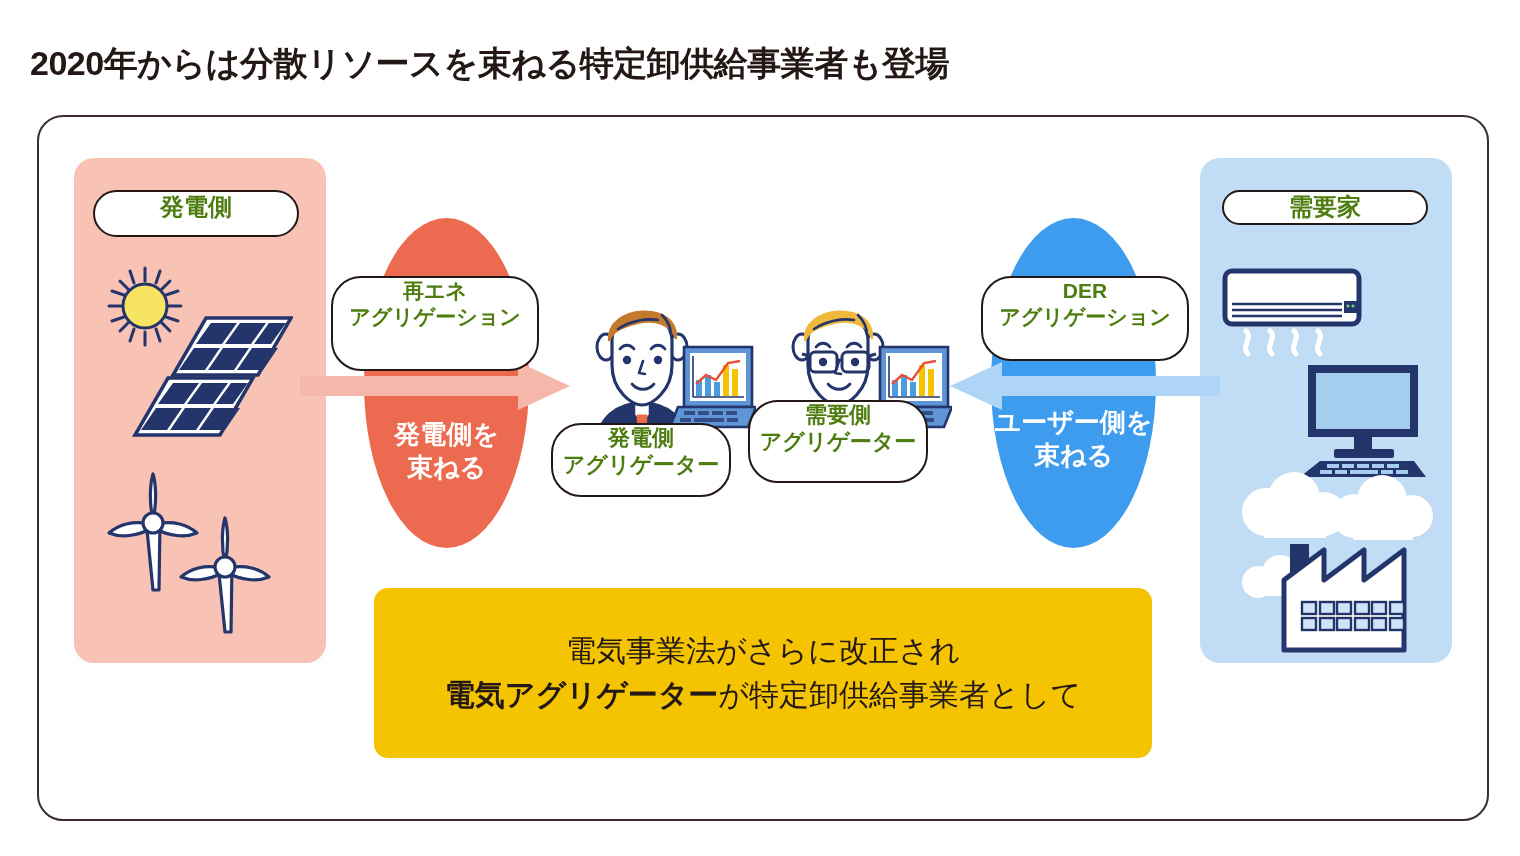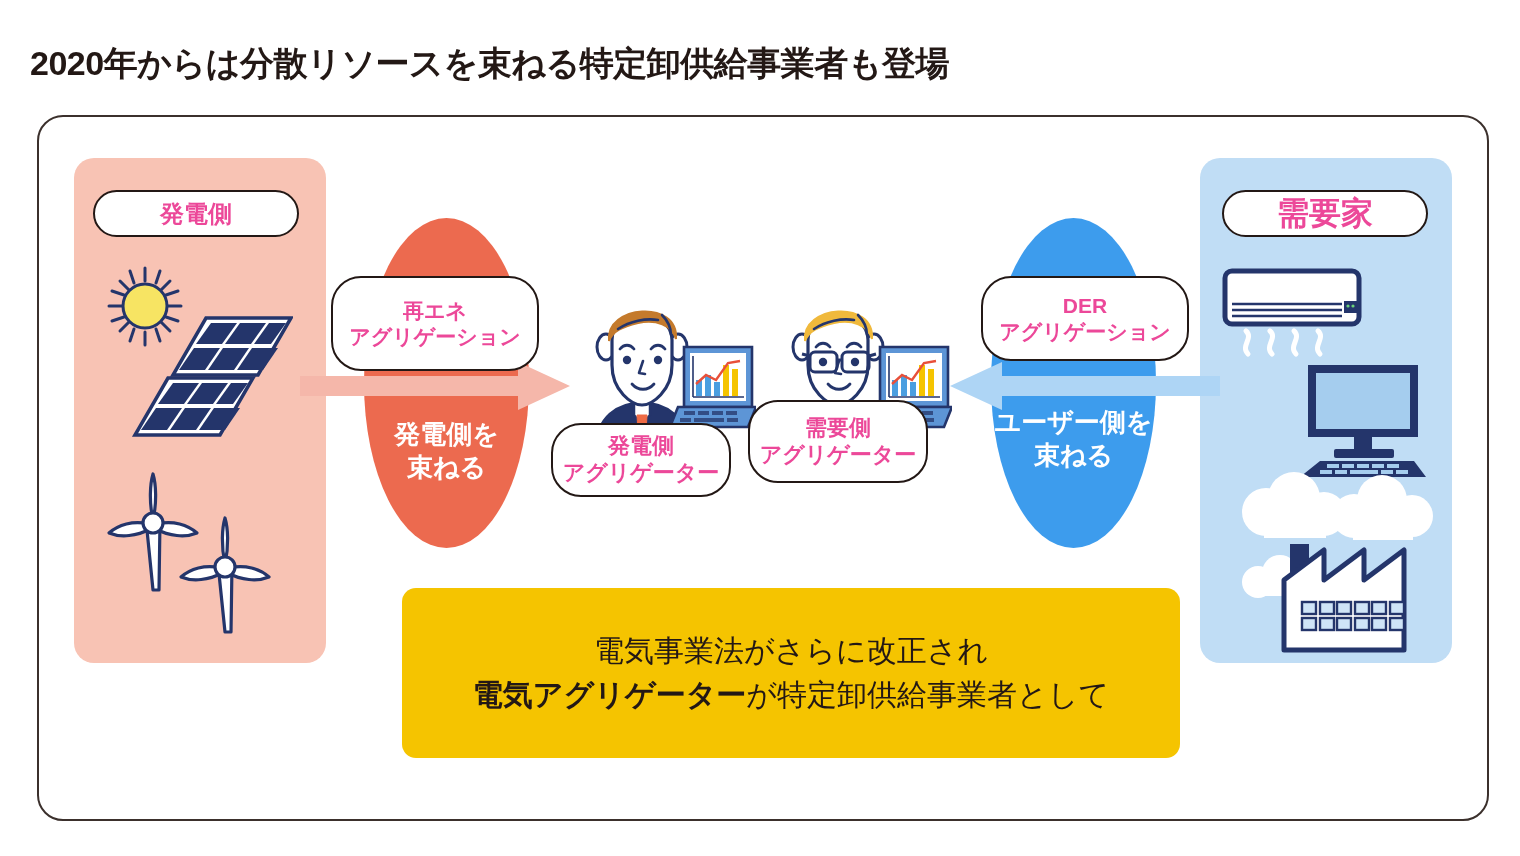--- a/index.html
+++ b/index.html
@@ -31,26 +31,26 @@
   
   .panel {
     position: absolute; border-radius: 20px;
   }
   .panel-gen { left: 74px; top: 158px; width: 252px; height: 505px; background: #f8c3b4; }
   .panel-dem { left: 1200px; top: 158px; width: 252px; height: 505px; background: #c0ddf5; }
 
   .pill {
     position: absolute;
     background: #ffffff; border: 2.5px solid #231815; border-radius: 30px;
-    display: flex; align-items: center; justify-content: center;
-    font-weight: bold; color: #ec4899; text-align: center;
+    display: flex; justify-content: center;
+    font-weight: bold; color: #4d7c0f; text-align: center;
     line-height: 1.22;
   }
   .pill-gen { left: 93px; top: 190px; width: 206px; height: 47px; font-size: 24px; }
-  .pill-dem { left: 1222px; top: 190px; width: 206px; height: 47px; font-size: 32px; }
+  .pill-dem { left: 1222px; top: 190px; width: 206px; height: 35px; font-size: 24px; }
 
   
   .ellipse {
     position: absolute; border-radius: 50%;
   }
   .ellipse-red  { left: 364px;  top: 218px; width: 165px; height: 330px; background: #ec6a4f; }
   .ellipse-blue { left: 991px;  top: 218px; width: 165px; height: 330px; background: #3d9ced; }
 
   .ellipse-cap {
     position: absolute; color: #ffffff; font-weight: bold;
@@ -92,21 +92,21 @@
   .ico-solar   { left: 103px; top: 262px; width: 190px; height: 190px; }
   .ico-wind    { left: 105px; top: 472px; width: 185px; height: 175px; }
 
   
   .banner {
     position: absolute; left: 374px; top: 588px;
     width: 778px; height: 170px;
     background: #f5c400; border-radius: 14px;
     display: flex; flex-direction: column;
     align-items: center; justify-content: center;
-    color: #231815; z-index: 8; margin-left: 28px;
+    color: #231815; z-index: 8;
   }
   .banner-line { font-size: 30px; line-height: 1.47; white-space: nowrap; }
   .banner-line .bold { font-weight: bold; }
 </style>
 </head>
 <body>
 
 <div id="stage">
 
   <div class="title">2020年からは分散リソースを束ねる特定卸供給事業者も登場</div>

